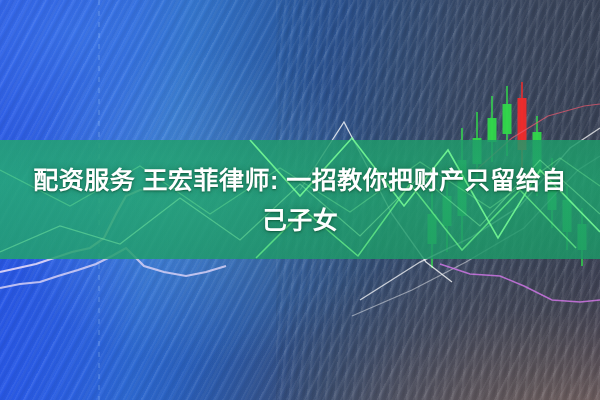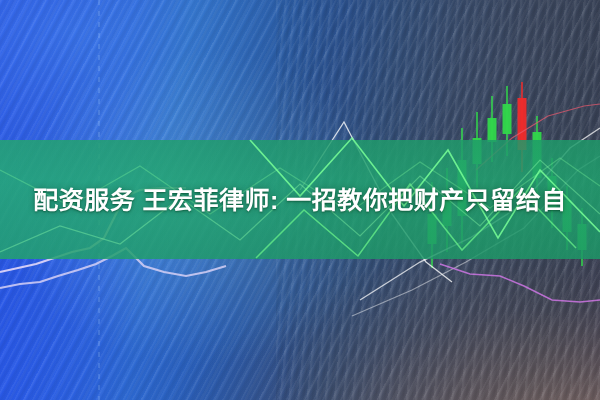--- a/index.html
+++ b/index.html
@@ -174,15 +174,16 @@
 
   <svg class="vec" style="clip-path:inset(130px 0 130px 0);" viewBox="0 0 600 400" preserveAspectRatio="none">
     <polyline id="zz-a" fill="none" stroke="rgba(120,255,150,.85)" stroke-width="1.6" points="250,140 300,196 352,138 404,206 448,150 498,238 540,170 600,232"></polyline>
     <polyline id="zz-b" fill="none" stroke="rgba(110,250,140,.70)" stroke-width="1.5" points="256,258 304,210 358,256 410,184 462,250 520,190 576,248"></polyline>
     <polyline points="0,252 60,226 120,244 180,198 240,240 300,184 360,236 420,176 480,226 540,160 600,214" fill="none" stroke="rgba(140,255,170,.40)" stroke-width="1.2"></polyline>
     <polyline points="0,170 70,206 140,166 210,214 280,168 350,212 420,162 490,208 560,158 600,186" fill="none" stroke="rgba(130,255,160,.32)" stroke-width="1.2"></polyline>
   </svg>
 
   <div id="title">
     <div class="l1">配资服务 王宏菲律师: 一招教你把财产只留给自</div>
+    <div class="l2">己子女</div>
   </div>
 
 </div>
 
 </body></html>

